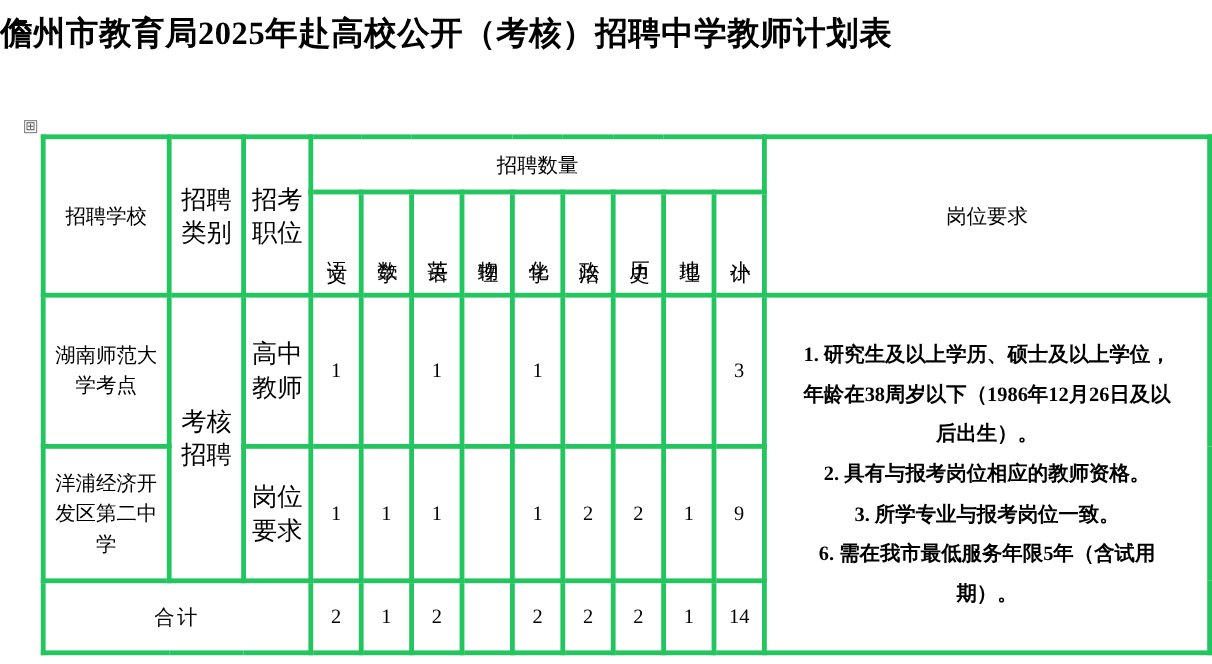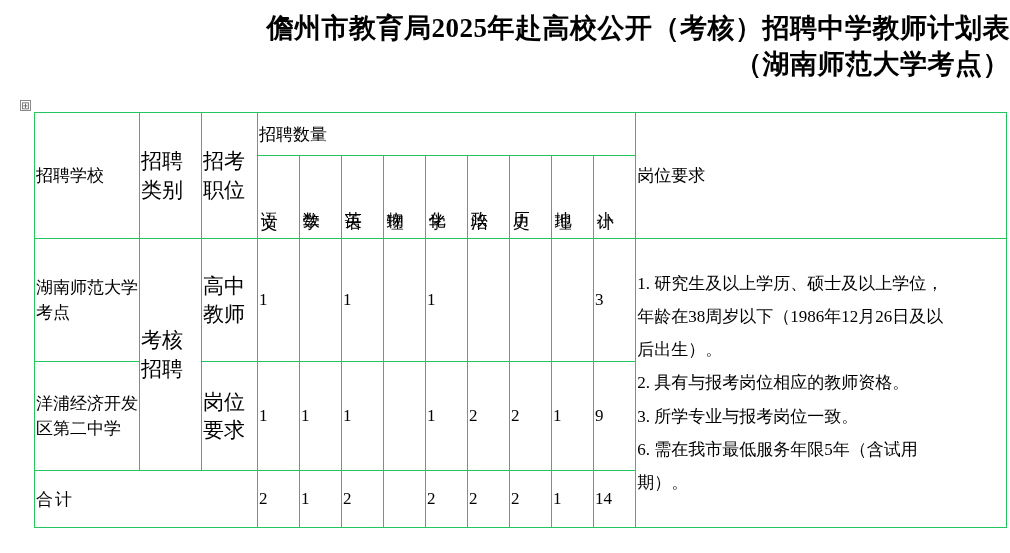--- a/index.html
+++ b/index.html
@@ -14,21 +14,21 @@
     color: #000000;
     overflow: hidden;
   }
   .page {
     position: relative;
     width: 1010px;
     height: 553px;
     box-sizing: border-box;
   }
   .title-block {
-    text-align: right;
+    text-align: left;
     padding-top: 10px;
   }
   .title-line {
     font-size: 27px;
     font-weight: bold;
     line-height: 36px;
     letter-spacing: 0.5px;
   }
   .expand-marker {
     position: absolute;
@@ -50,21 +50,22 @@
     left: 34px;
     top: 112px;
     width: 948px;
   }
   table.plan {
     border-collapse: collapse;
     width: 948px;
     table-layout: fixed;
   }
   table.plan td, table.plan th {
-    border: 1px solid #22c55e;
+    border: 4px solid #22c55e;
+    text-align: center;
     vertical-align: middle;
     font-weight: normal;
     font-size: 17px;
     padding: 2px 1px;
   }
   .hdr-school { width: 105px; }
   .hdr-cat { width: 62px; }
   .hdr-post { width: 56px; }
   .subj { width: 42px; }
   .hdr-req { width: 371px; }
@@ -84,38 +85,38 @@
   .req-cell {
     text-align: left;
     vertical-align: top;
     padding: 8px 10px 8px 12px;
     font-size: 16px;
     line-height: 1.95;
   }
   .req-cell p {
     margin: 0;
     white-space: nowrap;
+    font-weight: bold;
   }
   .row-h1 td { height: 38px; }
   .row-h2 td { height: 78px; }
   .row-data1 td { height: 118px; }
   .row-data2 td { height: 104px; }
   .row-total td { height: 52px; }
   .school-cell { font-size: 17px; line-height: 1.5; }
   .num { font-size: 17px; }
   .total-label { font-size: 17px; letter-spacing: 2px; }
 </style>
 </head>
 <body>
 
 <div class="page">
 
   <div class="title-block">
     <div class="title-line">儋州市教育局2025年赴高校公开（考核）招聘中学教师计划表</div>
-    <div class="title-line">（湖南师范大学考点）</div>
   </div>
 
   <div class="expand-marker">⊞</div>
 
   <div class="table-wrap">
     <table class="plan">
       <colgroup>
         <col class="hdr-school">
         <col class="hdr-cat">
         <col class="hdr-post">

